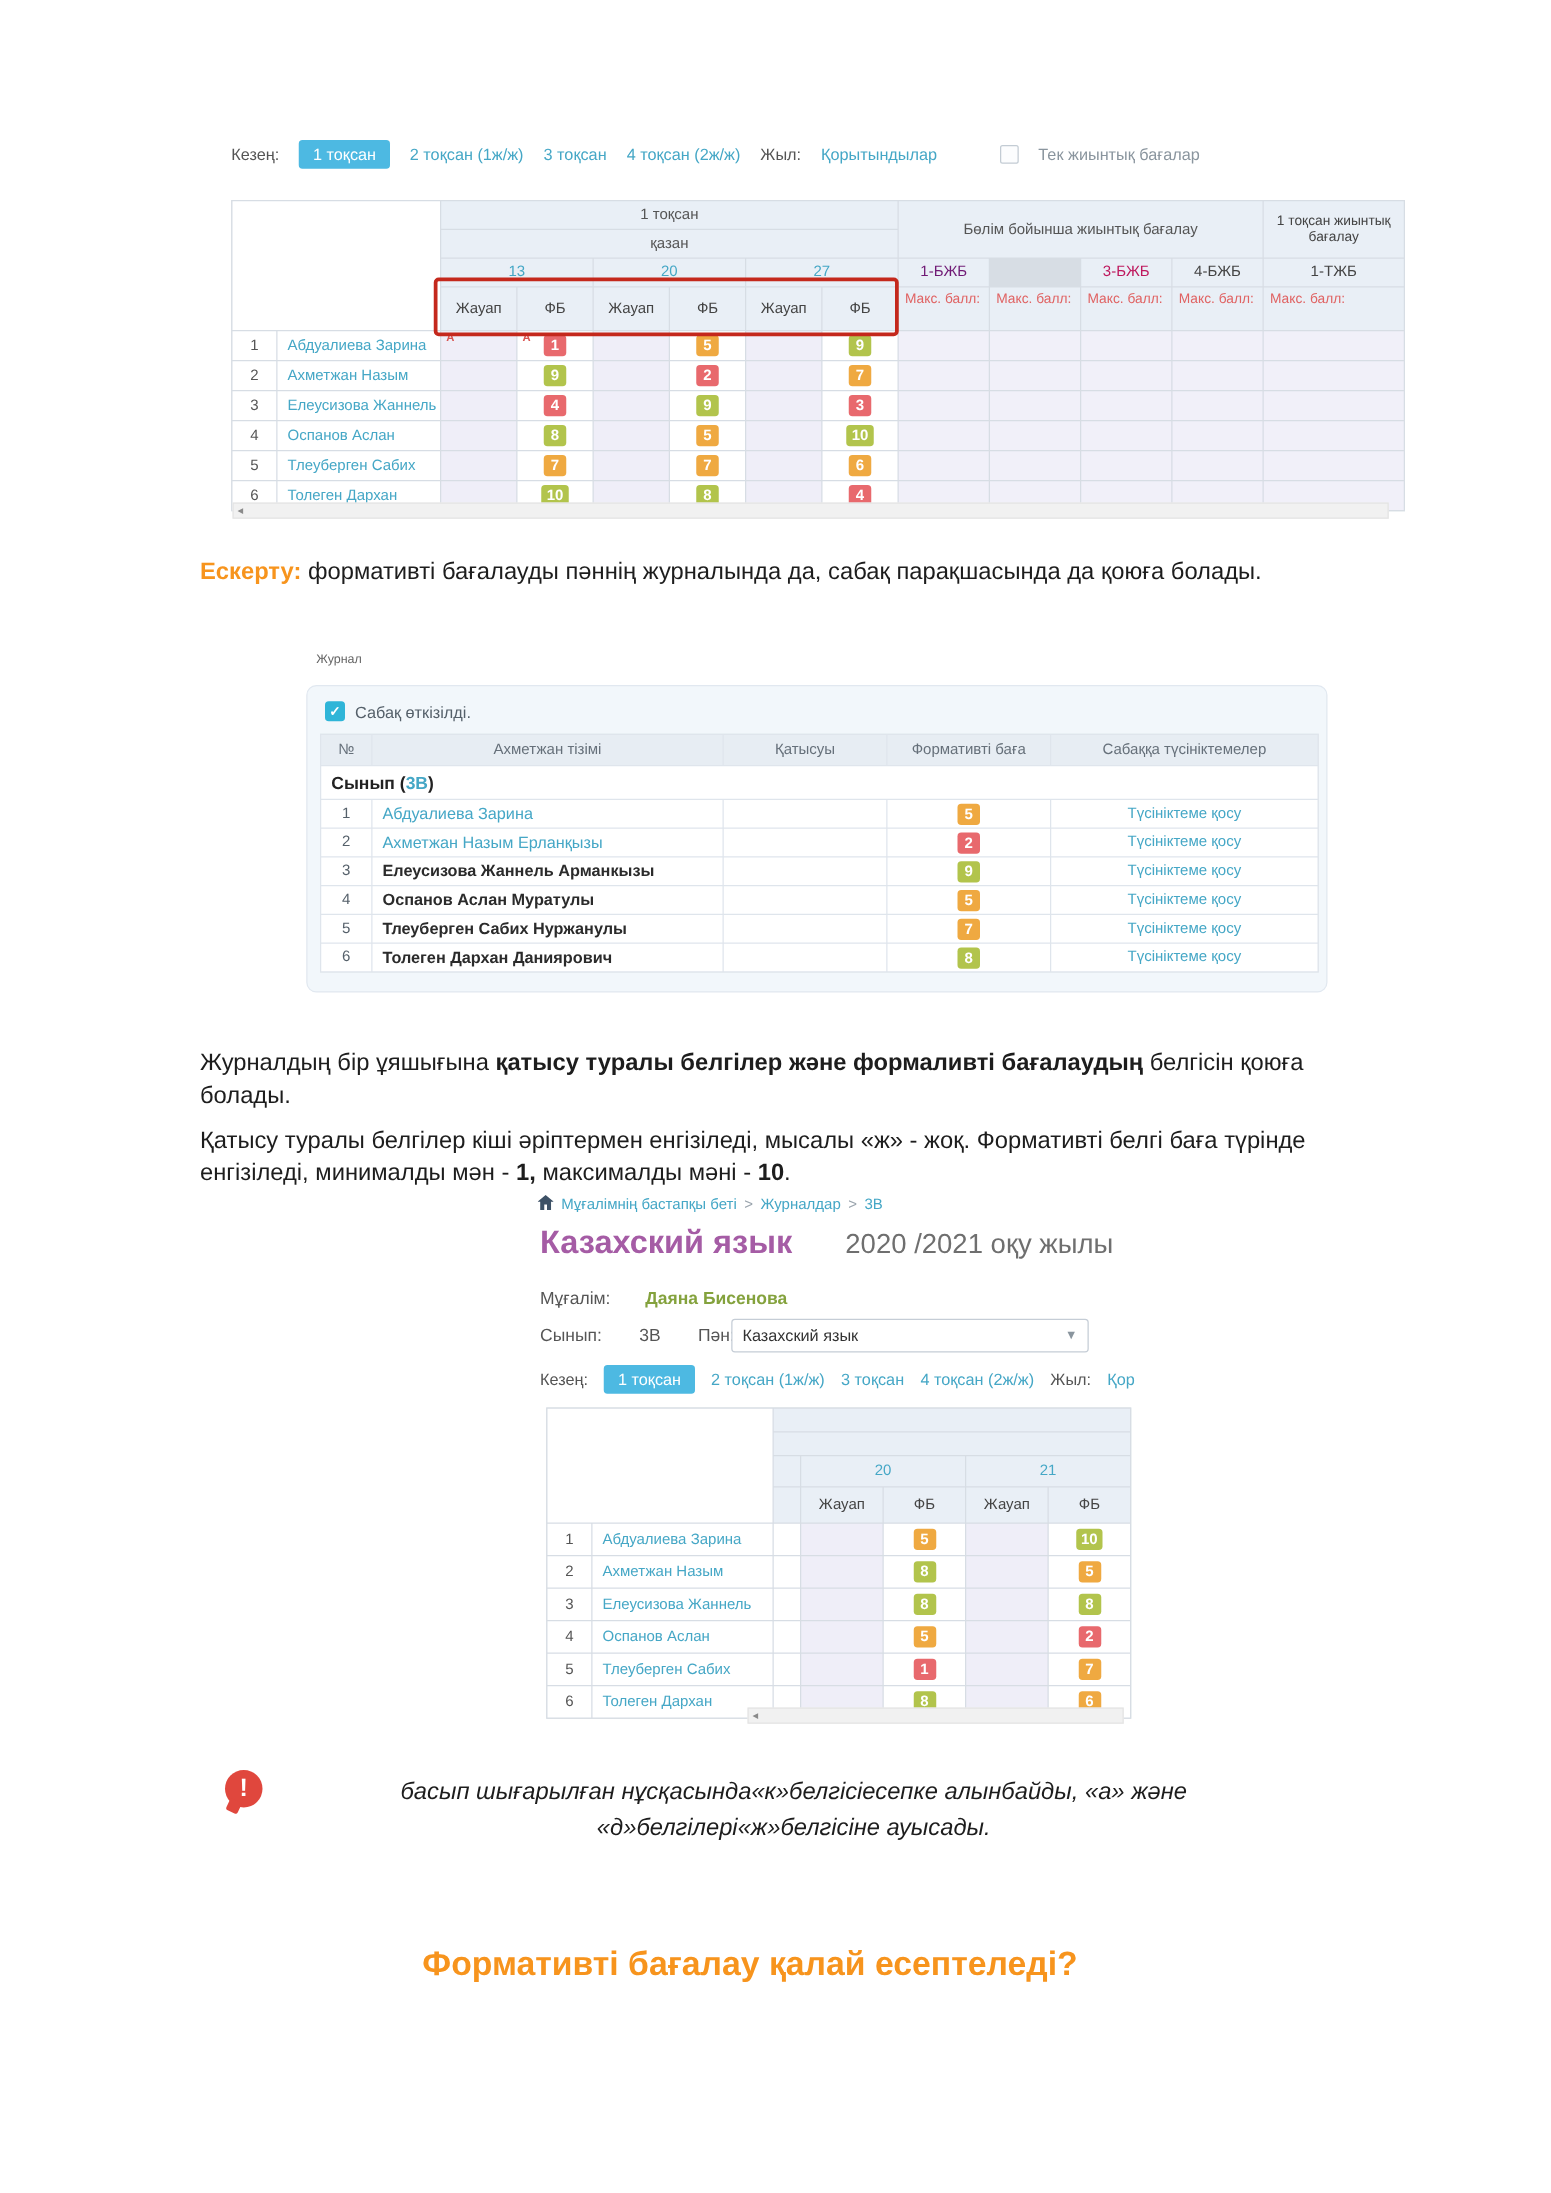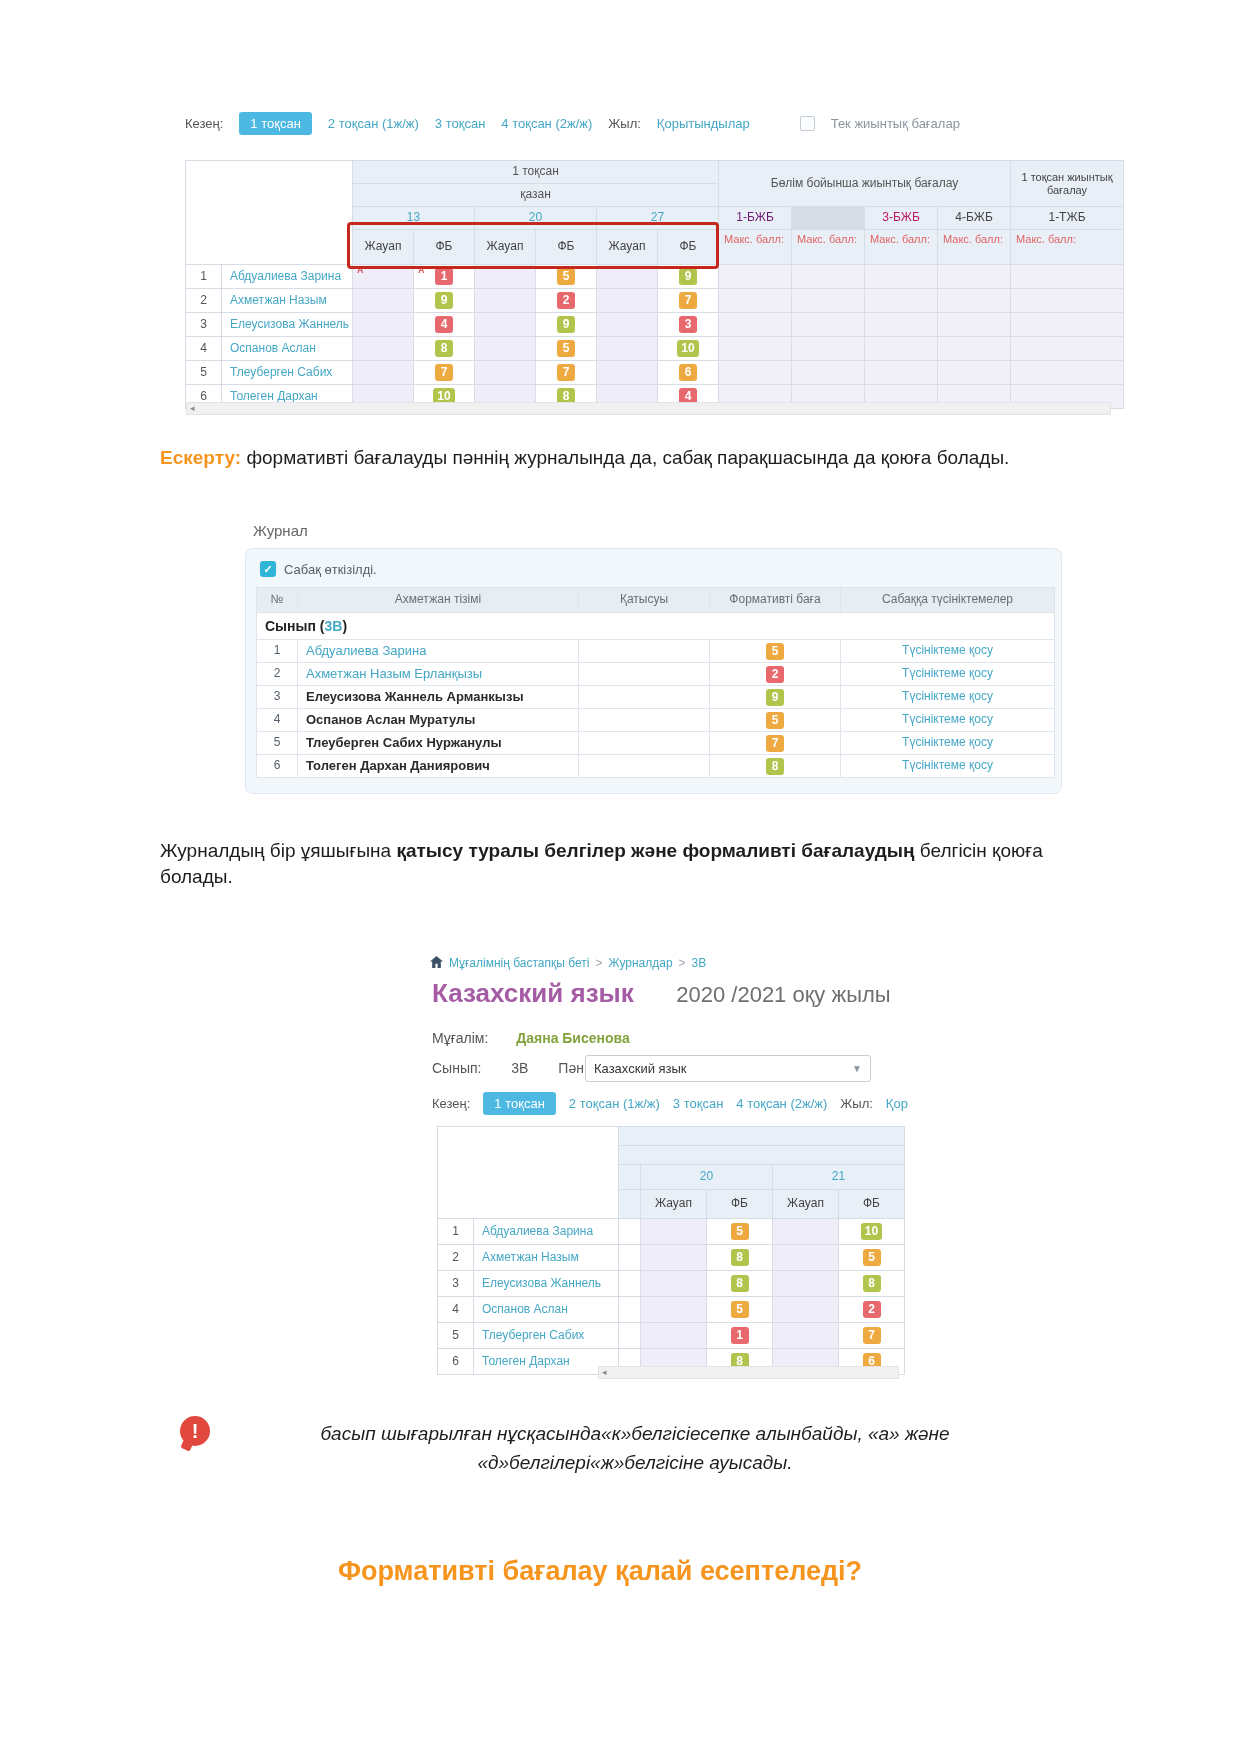--- a/index.html
+++ b/index.html
@@ -37,21 +37,21 @@
   .hscroll{background:#f1f1f1;border:1px solid #e3e3e3;display:flex;align-items:center;}
   .hscroll span{color:#8a8a8a;font-size:9px;margin-left:3px;line-height:1;}
 
   
   .para{font-size:19px;color:#1d1d1d;line-height:1.38;}
   .para b{font-weight:bold;}
   .orange{color:#f7941d;font-weight:bold;}
 
   
   .card{background:#f2f7fb;border:1px solid #e1e8f0;border-radius:8px;}
-  .jlabel{font-size:15px;color:#666;}
+  .jlabel{font-size:10px;color:#666;}
   .cbx{width:16px;height:16px;background:#2fb5d8;border-radius:3px;color:#fff;font-size:11px;display:inline-flex;align-items:center;justify-content:center;font-weight:bold;}
   .cbx-row{display:flex;align-items:center;gap:8px;font-size:13px;color:#55606a;}
   .jtable{display:grid;background:#dfe5ec;gap:1px;border:1px solid #dfe5ec;font-size:12px;color:#55606a;}
   .jhd{background:#e7edf3;color:#66707a;}
   .jname{font-size:13px;}
   .jname.link{color:#45a7c6;}
   .jname.plain{color:#2b2b2b;font-weight:bold;}
   .classrow{font-size:14px;font-weight:bold;color:#222;}
 
   
@@ -301,20 +301,23 @@
             <span class="chip g">8</span>
           </div>
         <div class="c teal">Түсініктеме қосу</div>
       </div>
     </div>
   </div>
 
   <div class="para abs" style="left:160px;top:838px;width:900px;">
     <span>Журналдың бір ұяшығына </span><b>қатысу туралы белгілер және формаливті бағалаудың</b><span> белгісін қоюға болады.</span>
   </div>
+  <div class="para abs" style="left:160px;top:900px;width:950px;">
+    <span>Қатысу туралы белгілер кіші әріптермен енгізіледі, мысалы «ж» - жоқ. Формативті белгі баға түрінде енгізіледі, минималды мән - </span><b>1,</b><span> максималды мәні - </span><b>10</b><span>.</span>
+  </div>
 
   <div class="abs" style="left:430px;top:956px;width:478px;height:430px;overflow:hidden;">
     <div class="bc">
       <svg width="13" height="12" viewBox="0 0 24 22">
           <path d="M12 0 L24 10 H20 V22 H14 V14 H10 V22 H4 V10 H0 Z" fill="#3d5166"></path>
         </svg>
       <span>Мұғалімнің бастапқы беті</span>
       <span class="sep">&gt;</span>
       <span>Журналдар</span>
       <span class="sep">&gt;</span>

